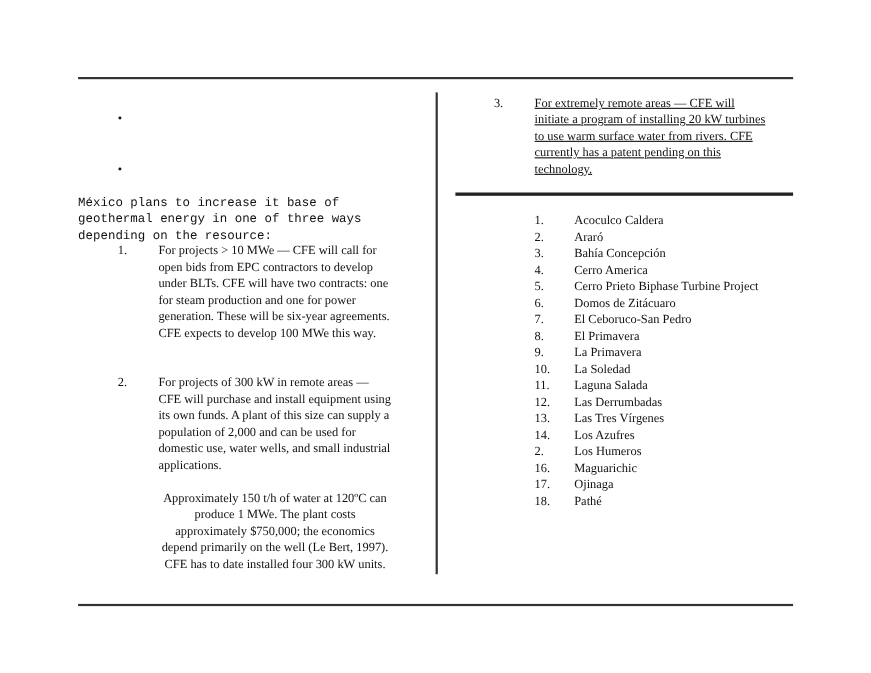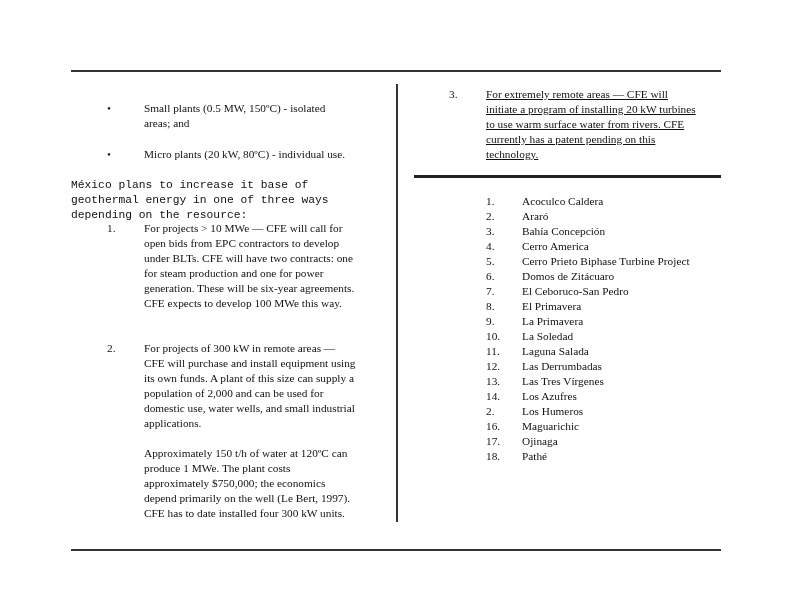--- a/index.html
+++ b/index.html
@@ -19,40 +19,38 @@
     .sites .name { position: absolute; left: 36px; white-space: nowrap; }
   </style>
 </head>
 <body>
 
 <div class="rule-top"></div>
 <div class="vrule"></div>
 
 <div class="block serif" style="left:107px; top:101px; width:290px; height:32px;">
   <span class="marker">•</span>
-  <span class="text" style="left:37px; width:198px;">Small plants (0.5 MW, 150ºC) - isolated areas; and</span>
 </div>
 <div class="block serif" style="left:107px; top:147px; width:290px; height:16px;">
   <span class="marker">•</span>
-  <span class="text" style="left:37px; width:250px;">Micro plants (20 kW, 80ºC) - individual use.</span>
 </div>
 
 <div class="block serif" style="left:71px; top:178px; width:262px;font-family:Liberation Mono, monospace;">México plans to increase it base of geothermal energy in one of three ways depending on the resource:</div>
 
 <div class="block serif" style="left:107px; top:221px; width:290px;">
   <span class="marker">1.</span>
   <span class="text" style="left:37px; width:212px;">For projects &gt; 10 MWe — CFE will call for open bids from EPC contractors to develop under BLTs.  CFE will have two contracts: one for steam production and one for power generation.  These will be six-year agreements.  CFE expects to develop 100 MWe this way.</span>
 </div>
 
 <div class="block serif" style="left:107px; top:341px; width:290px;">
   <span class="marker">2.</span>
   <span class="text" style="left:37px; width:212px;">For projects of 300 kW in remote areas — CFE will purchase and install equipment using its own funds.  A plant of this size can supply a population of 2,000 and can be used for domestic use, water wells, and small industrial applications.</span>
 </div>
 
-<div class="block serif" style="left:144px; top:446px; width:212px;">Approximately 150 t/h of water at 120ºC can produce 1 MWe.  The plant costs approximately $750,000; the economics depend primarily on the well (Le Bert, 1997). CFE has to date installed four 300 kW units.</div>
+<div class="block serif" style="left:144px; top:446px; width:212px;text-align:center;">Approximately 150 t/h of water at 120ºC can produce 1 MWe.  The plant costs approximately $750,000; the economics depend primarily on the well (Le Bert, 1997). CFE has to date installed four 300 kW units.</div>
 
 <div class="block serif" style="left:449px; top:87px; width:272px;">
   <span class="marker">3.</span>
   <span class="text" style="left:37px; width:215px;text-decoration:underline;">For extremely remote areas — CFE will initiate a program of installing 20 kW turbines to use warm surface water from rivers.  CFE currently has a patent pending on this technology.</span>
 </div>
 
 <div class="rule-right"></div>
 
 <ol class="sites serif">
   <li>

